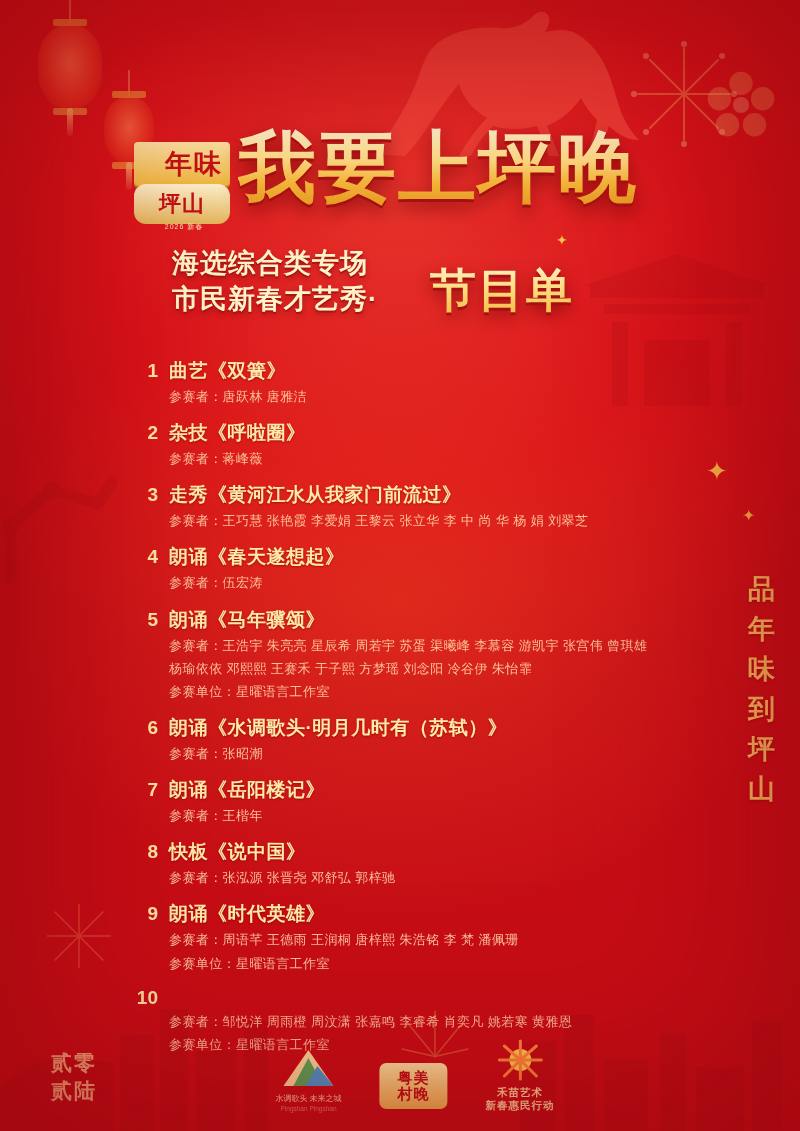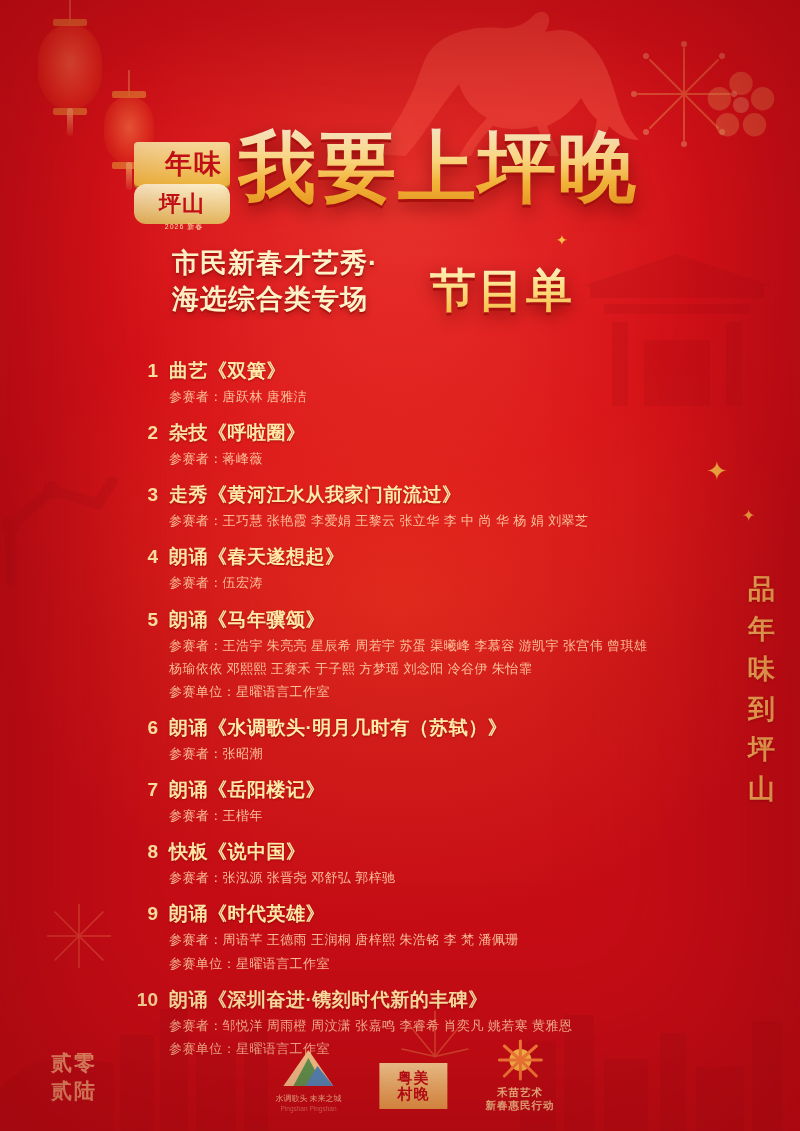--- a/index.html
+++ b/index.html
@@ -166,21 +166,21 @@
     transform: translateX(-50%);
     display: flex; align-items: flex-end; gap: 38px;
   }
   .logo { text-align: center; color: #ffe4b0; }
   .logo .mark {
     width: 58px; height: 44px; margin: 0 auto 4px;
     display: flex; align-items: center; justify-content: center;
   }
   .logo .cap { font-size: 8px; line-height: 1.3; color: #ffd9a8; }
   .logo2 .mark {
-    width: 68px; height: 46px; border-radius: 0;
+    width: 68px; height: 46px; border-radius: 7px;
     background: linear-gradient(180deg, #ffe9a6, #f2c055);
     color: #c01017; font-weight: 900; font-size: 15px;
     flex-direction: column; line-height: 1.05; letter-spacing: 1px;
   }
   .logo3 .cap { font-size: 11px; font-weight: 700; color: #ffe1a0; letter-spacing: 1px; }
 
   .stamp {
     position: absolute; left: 30px; bottom: 26px;
     width: 58px; color: #ffcf93; opacity: .85;
     font-size: 21px; font-weight: 700; line-height: 1.3;
@@ -318,22 +318,22 @@
 <div class="header">
   <div class="badge">
     <div class="b-top">年味</div>
     <div class="b-bot">坪山</div>
     <div class="b-sub">2026 新春</div>
   </div>
 
   <div class="main-title">我要上坪晚</div>
 
   <div class="sub-left">
+    <div>海选综合类专场</div>
     <div>市民新春才艺秀·</div>
-    <div>海选综合类专场</div>
   </div>
 
   <div class="sub-right">节目单</div>
 </div>
 
 <div class="list" id="program-list">
     <div class="item">
       <div class="item-head">
         <div class="num">1</div>
         <div class="title">曲艺《双簧》</div>
@@ -395,21 +395,20 @@
       <div class="item-head">
         <div class="num">9</div>
         <div class="title">朗诵《时代英雄》</div>
       </div>
       <div class="meta">参赛者：周语芊  王德雨  王润桐  唐梓熙  朱浩铭  李 梵  潘佩珊</div>
       <div class="meta">参赛单位：星曜语言工作室</div>
     </div>
     <div class="item">
       <div class="item-head">
         <div class="num">10</div>
-        <div class="title">朗诵《深圳奋进·镌刻时代新的丰碑》</div>
       </div>
       <div class="meta">参赛者：邹悦洋  周雨橙  周汶潇  张嘉鸣  李睿希  肖奕凡  姚若寒  黄雅恩</div>
       <div class="meta">参赛单位：星曜语言工作室</div>
     </div>
   </div>
 
 <div class="footer">
   <div class="stamp">贰零贰陆</div>
 
   <div class="logo-row">

